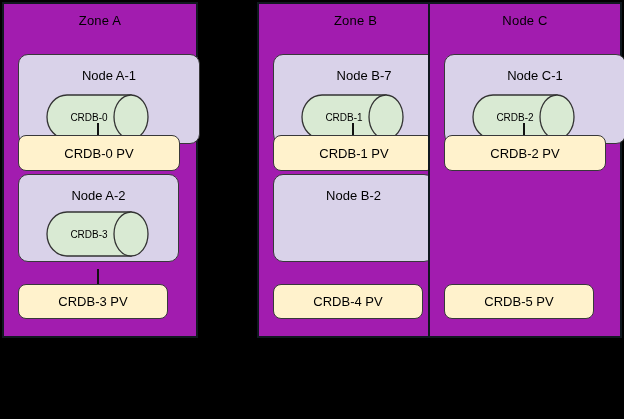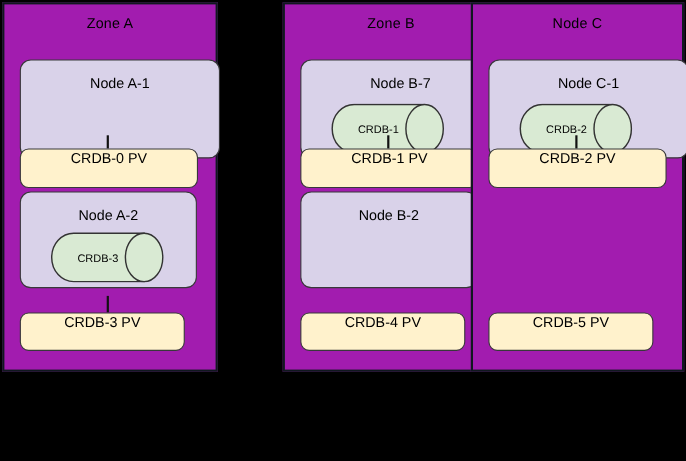--- a/index.html
+++ b/index.html
@@ -62,34 +62,41 @@
   }
   .connector-r1 { left:93px; top:119px; height:12px; }
   .connector-r2 { left:93px; top:265px; height:15px; }
 
   .pv {
     position:absolute;
     background:#fff2cc;
     border:1px solid #38383a;
     border-radius:8px;
     box-sizing:border-box;
-    display:flex; justify-content:center;
+    display:flex; align-items:center; justify-content:center;
     font-size:13px;
   }
   .pv-r1 { left:14px; top:131px; width:162px; height:36px; }
   .pv-r2 { left:14px; top:280px; width:150px; height:35px; }
 </style>
 </head>
 <body>
 
 <section class="zone zone-a">
   <div class="zone-title">Zone A</div>
 
   <div class="node node-r1">
     <div class="node-label">Node A-1</div>
+    <div class="cylinder-wrap cyl-r1">
+      <svg viewBox="0 0 104 46" width="104" height="46" aria-hidden="true">
+        <path class="cyl-body" d="M 86 1 L 22 1 A 20 22 0 0 0 22 45 L 86 45 Z"></path>
+        <ellipse class="cyl-face" cx="86" cy="23" rx="17" ry="22"></ellipse>
+        <text class="cyl-text" x="44" y="27" text-anchor="middle">CRDB-0</text>
+      </svg>
+    </div>
   </div>
   <div class="connector connector-r1"></div>
   <div class="pv pv-r1">
     <span>CRDB-0 PV</span>
   </div>
 
   <div class="node node-r2">
     <div class="node-label">Node A-2</div>
     <div class="cylinder-wrap cyl-r2">
       <svg viewBox="0 0 104 46" width="104" height="46" aria-hidden="true">

